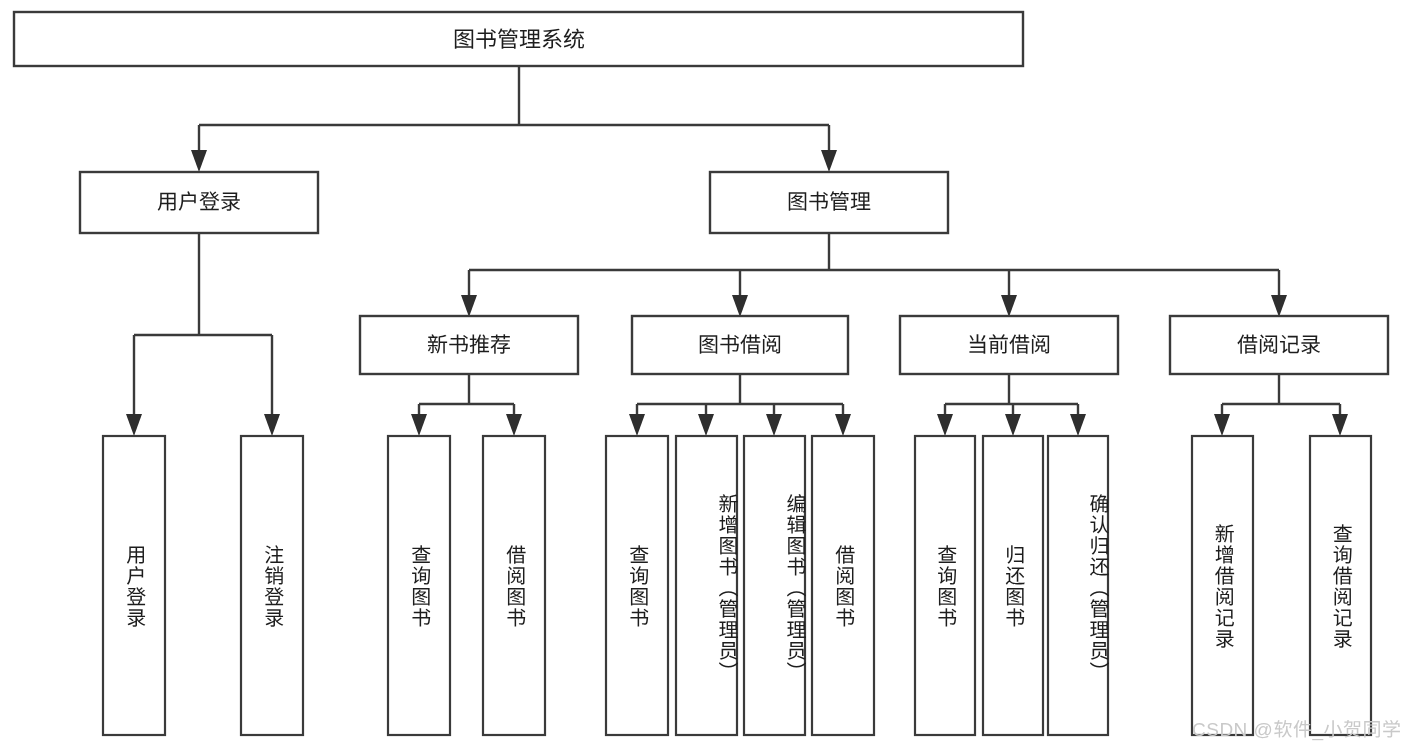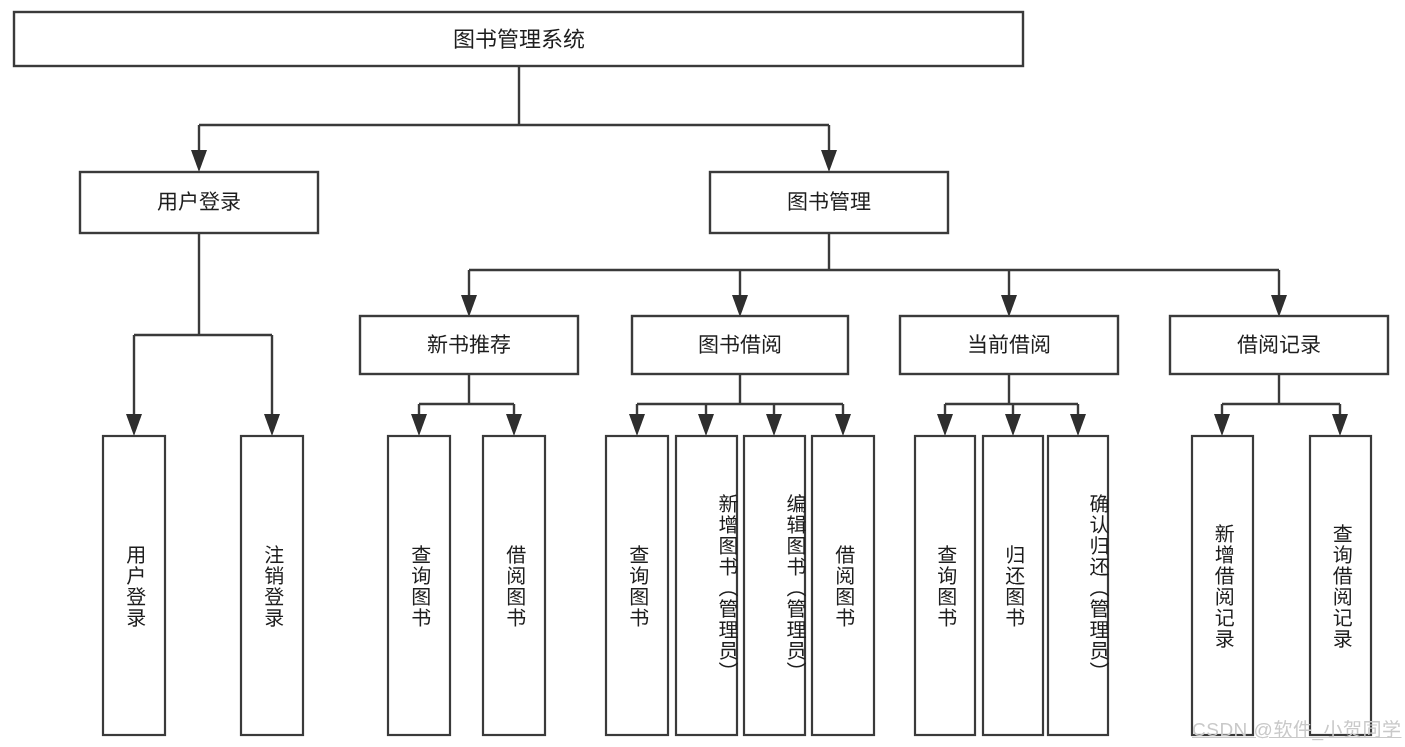--- a/index.html
+++ b/index.html
@@ -74,21 +74,20 @@
     white-space: nowrap;
     pointer-events: none;
   }
   .watermark {
     position: absolute;
     font-family: "Liberation Sans", "DejaVu Sans", sans-serif;
     font-size: 19px;
     color: #c9c9c9;
     white-space: nowrap;
     letter-spacing: 0.5px;
-    text-decoration: underline;
   }
 </style>
 </head>
 <body>
 
 <div id="canvas">
 
   <svg class="diagram" viewBox="0 0 1405 747">
 
     <g>

